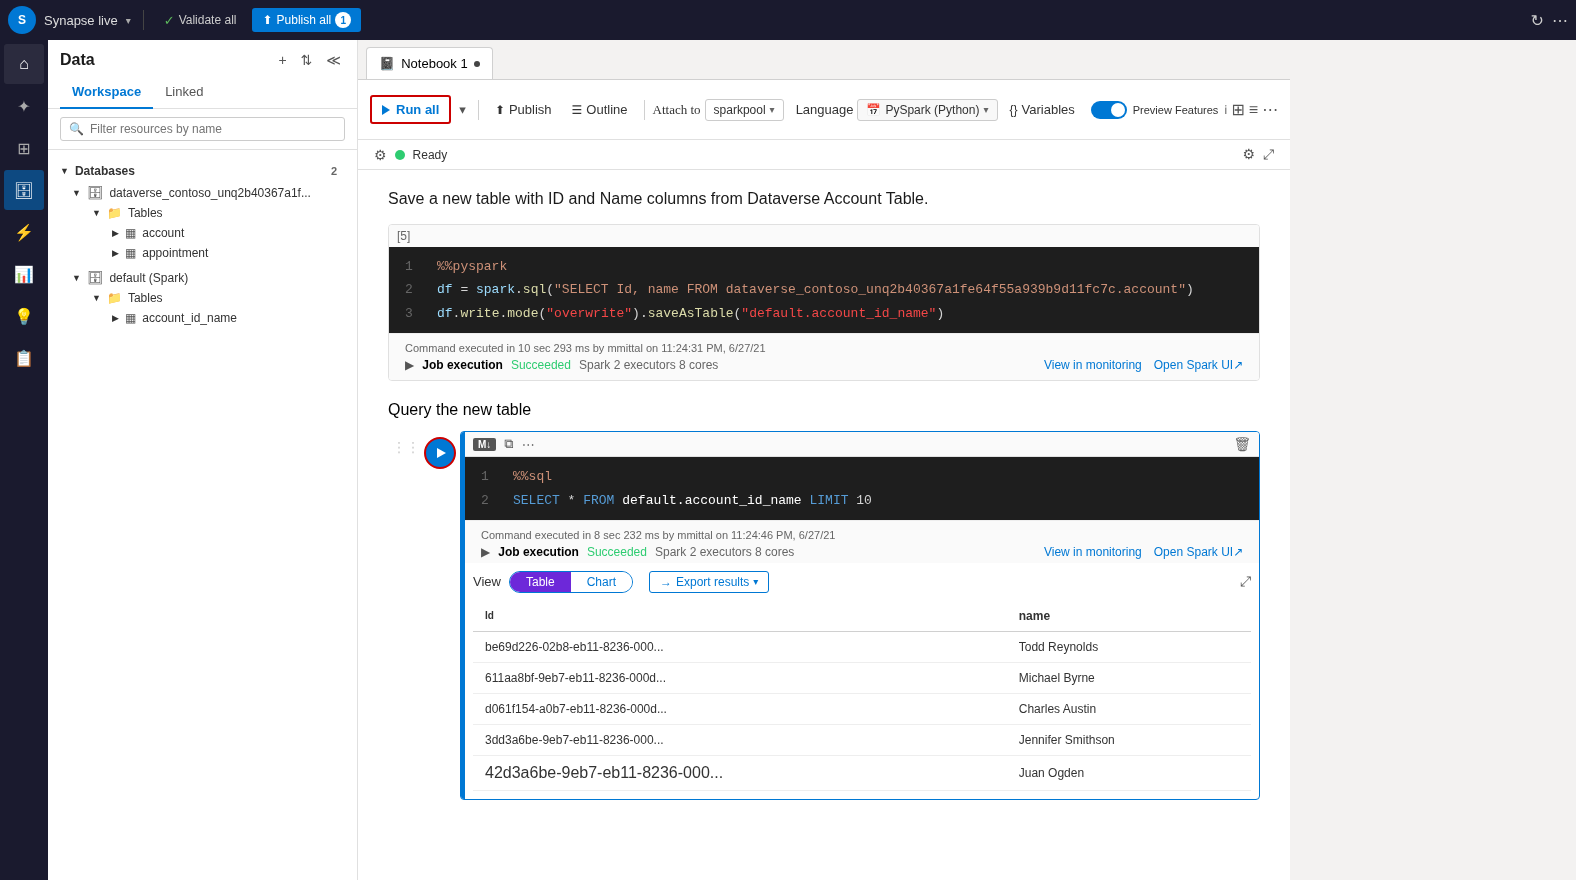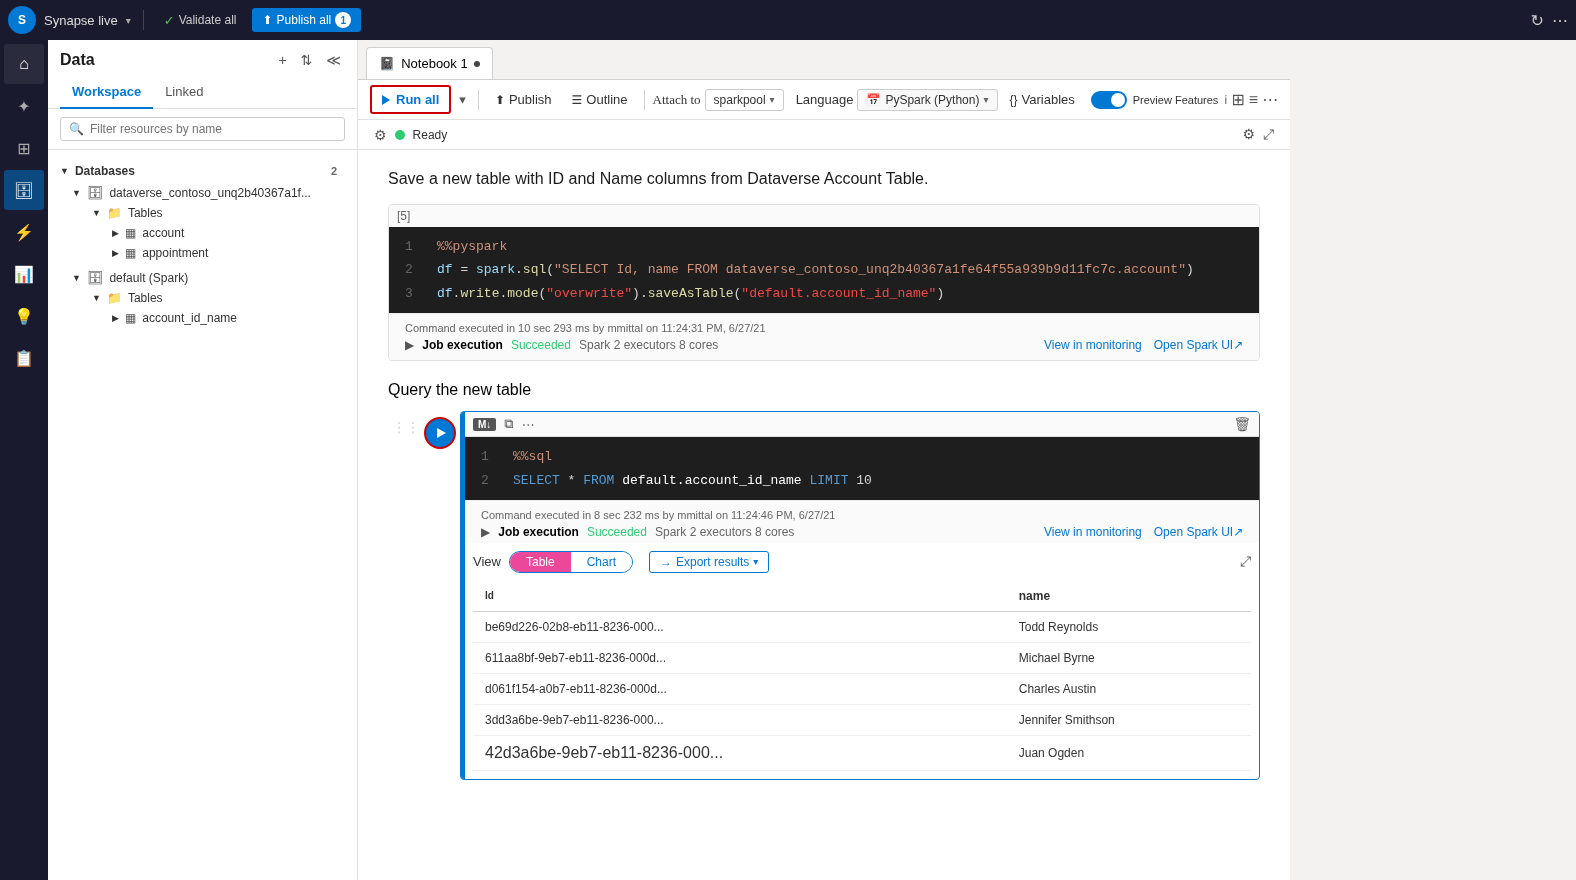--- a/index.html
+++ b/index.html
@@ -138,21 +138,21 @@
   <div style="flex:1;display:flex;flex-direction:column;overflow:hidden;background:#f3f2f1;">
 
     <div style="height:40px;background:#f3f2f1;display:flex;align-items:flex-end;padding-left:8px;border-bottom:1px solid #d0d0d0;flex-shrink:0;">
       <div style="display:flex;align-items:center;gap:6px;background:white;padding:6px 12px;font-size:13px;border-radius:4px 4px 0 0;border:1px solid #d0d0d0;border-bottom:none;cursor:pointer;height:32px;">
         <span style="color:#666;font-size:13px;">📓</span>
         <span>Notebook 1</span>
         <span style="width:6px;height:6px;border-radius:50%;background:#444;display:inline-block;"></span>
       </div>
     </div>
 
-    <div style="height:40px;background:white;display:flex;align-items:center;padding:0 12px;gap:4px;border-bottom:1px solid #e0e0e0;flex-shrink:0;">
+    <div style="height:60px;background:white;display:flex;align-items:center;padding:0 12px;gap:4px;border-bottom:1px solid #e0e0e0;flex-shrink:0;">
       <div style="display:flex;align-items:center;gap:6px;color:#0078d4;font-size:13px;font-weight:600;padding:5px 10px;border:2px solid #cc0000;border-radius:3px;cursor:pointer;background:white;">
         <div style="width:0;height:0;border-top:5px solid transparent;border-bottom:5px solid transparent;border-left:8px solid #0078d4;"></div>
         <span>Run all</span>
       </div>
       <span style="color:#555;cursor:pointer;padding:0 4px;">▾</span>
 
       <div style="width:1px;height:20px;background:#d0d0d0;margin:0 4px;"></div>
 
       <div style="display:flex;align-items:center;gap:4px;padding:4px 8px;font-size:13px;color:#333;border-radius:3px;cursor:pointer;">
         <span style="font-size:12px;">⬆</span>
@@ -294,21 +294,21 @@
                   <span style="color:#0078d4;font-size:12px;cursor:pointer;">Open Spark UI↗</span>
                 </div>
               </div>
             </div>
 
             <div style="padding:8px 8px;">
 
               <div style="display:flex;align-items:center;gap:8px;margin-bottom:8px;">
                 <span style="font-size:13px;color:#333;">View</span>
                 <div style="display:flex;border-radius:16px;overflow:hidden;border:1px solid #0078d4;">
-                  <div style="padding:3px 16px;font-size:12px;cursor:pointer;background:#ec4899;color:white;">
+                  <div style="padding:3px 16px;font-size:12px;cursor:pointer;background:#6d28d9;color:white;">
                     <span>Table</span>
                   </div>
                   <div style="padding:3px 16px;font-size:12px;cursor:pointer;color:#0078d4;background:white;">
                     <span>Chart</span>
                   </div>
                 </div>
                 <div style="display:flex;align-items:center;gap:4px;color:#0078d4;font-size:12px;cursor:pointer;border:1px solid #0078d4;padding:3px 10px;border-radius:3px;margin-left:8px;">
                   <span>→</span>
                   <span>Export results</span>
                   <span style="font-size:10px;">▾</span>

